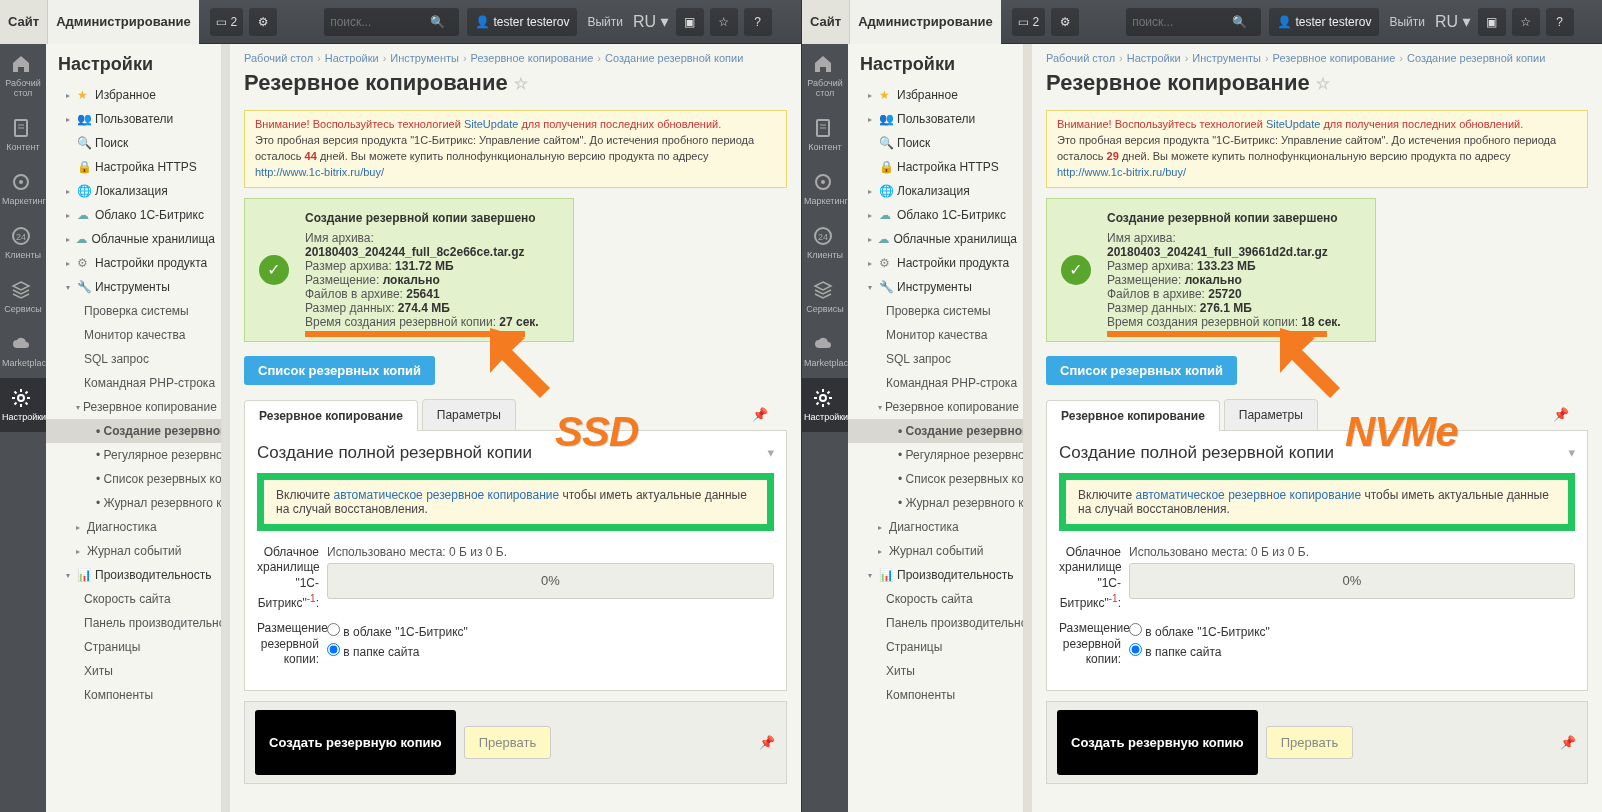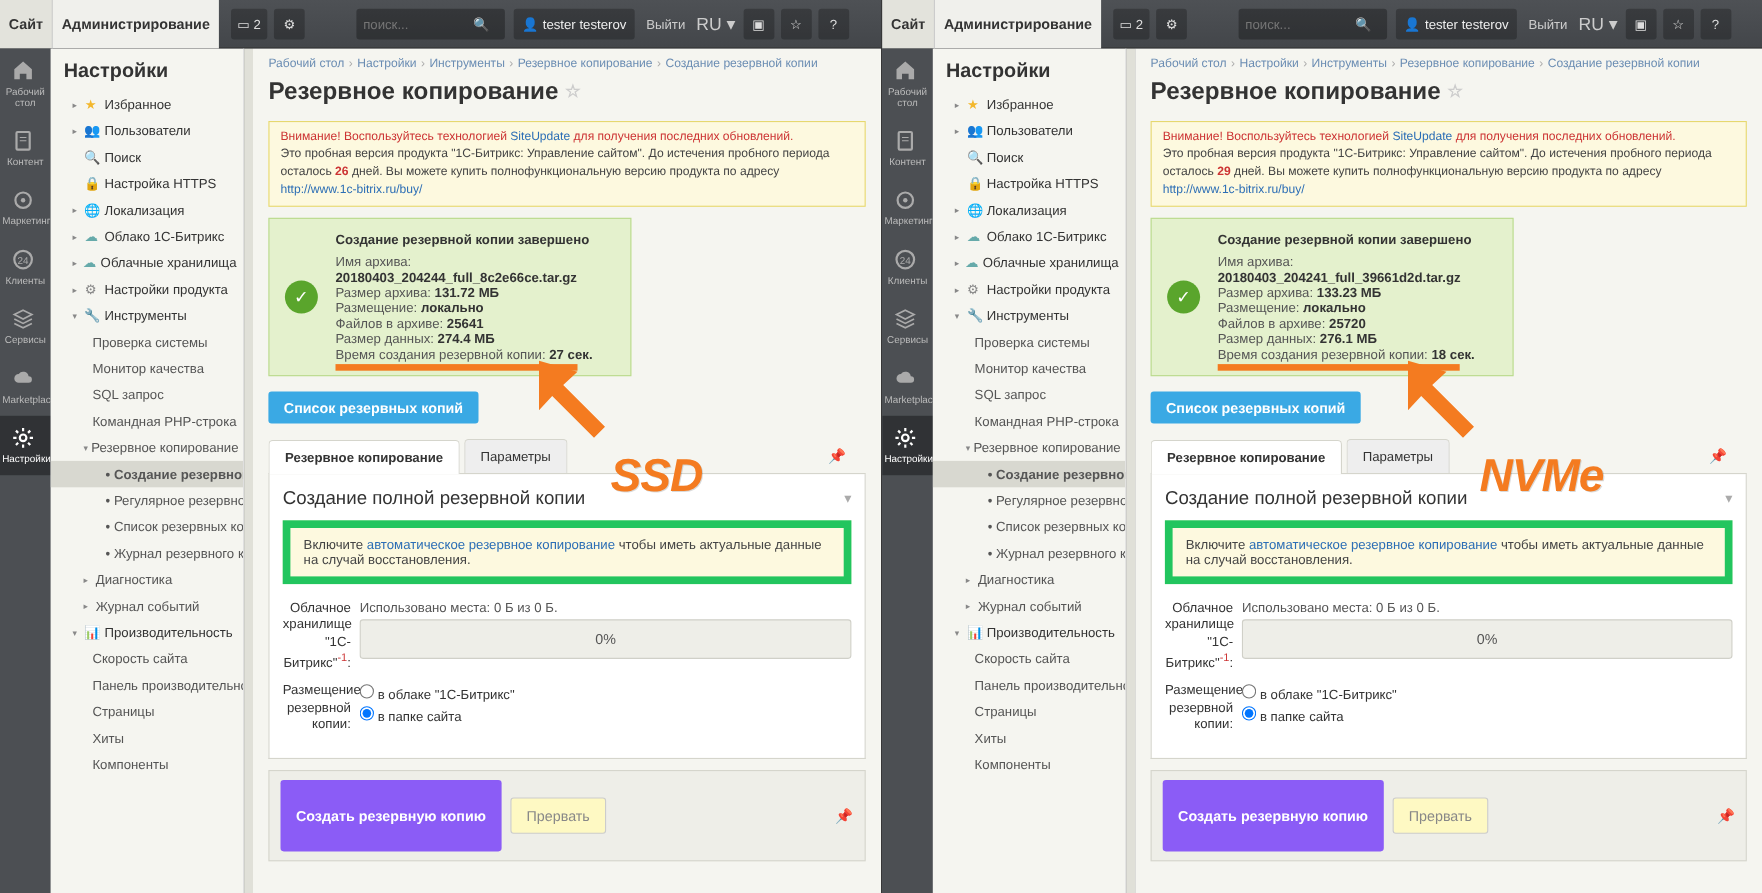--- a/index.html
+++ b/index.html
@@ -56,21 +56,21 @@
 .hint{border:7px solid #22c55e;background:#fdf9df;padding:8px 12px;font-size:12px;color:#444;margin-bottom:14px;}
 .hint a{color:#2c6eb5;}
 .formrow{display:flex;align-items:flex-start;margin-bottom:10px;font-size:12px;}
 .formrow .flabel{width:70px;text-align:right;padding-right:8px;color:#333;line-height:1.3;}
 .formrow .flabel sup{color:#c33;}
 .formrow .fval{flex:1;}
 .progwrap{border:1px solid #d0d0c8;background:#eeeee8;height:36px;position:relative;display:flex;align-items:center;justify-content:center;font-size:13px;color:#555;border-radius:3px;}
 .usage{font-size:12px;color:#555;margin-bottom:4px;}
 .radio-row{font-size:12px;padding:2px 0;}
 .actionbar{background:#eeeee8;border:1px solid #d5d5cc;margin:0 14px 10px;padding:8px 10px;display:flex;align-items:center;position:relative;}
-.greenbtn{background:#8b5cf6;color:#fff;border:none;border-radius:3px;padding:25px 14px;font-weight:bold;font-size:13px;cursor:pointer;}
+.greenbtn{background:#000000;color:#fff;border:none;border-radius:3px;padding:25px 14px;font-weight:bold;font-size:13px;cursor:pointer;}
 .graybtn{background:#fef9c3;border:1px solid #ccc;color:#888;border-radius:3px;padding:8px 14px;font-size:13px;margin-left:8px;cursor:pointer;}
 .cursor-overlay{color:#f47b20;font-size:42px;font-weight:800;font-style:italic;position:absolute;text-shadow:1px 1px 0 rgba(0,0,0,.15);pointer-events:none;font-family:Arial Black,Arial,sans-serif;letter-spacing:-1px;}
 .arrow{position:absolute;pointer-events:none;}
 .collapse{width:8px;background:#e0e0d8;cursor:pointer;}
 .i-star{color:#f3b72c;}
 .i-users{color:#5b8;}
 .i-search{color:#888;}
 .i-lock{color:#5b8dd3;}
 .i-globe{color:#6aa;}
 .i-cloud{color:#6aa;}
@@ -235,21 +235,21 @@
           <li class="side-li sub">Хиты</li>
           <li class="side-li sub">Компоненты</li>
         </ul>
       </div>
     <div class="collapse"></div>
     <div class="content">
   <div class="bc"><a>Рабочий стол</a><span class="sep">›</span><a>Настройки</a><span class="sep">›</span><a>Инструменты</a><span class="sep">›</span><a>Резервное копирование</a><span class="sep">›</span><a>Создание резервной копии</a></div>
   <div class="ptitle">Резервное копирование<span class="star">☆</span></div>
   <div class="warnbox">
     <span class="red">Внимание! Воспользуйтесь технологией </span><a>SiteUpdate</a><span class="red"> для получения последних обновлений.</span><br>
-    Это пробная версия продукта "1С-Битрикс: Управление сайтом". До истечения пробного периода осталось <span class="red"><b>26</b></span> дней. Вы можете купить полнофункциональную версию продукта по адресу <a>http://www.1c-bitrix.ru/buy/</a>
+    Это пробная версия продукта "1С-Битрикс: Управление сайтом". До истечения пробного периода осталось <span class="red"><b>44</b></span> дней. Вы можете купить полнофункциональную версию продукта по адресу <a>http://www.1c-bitrix.ru/buy/</a>
   </div>
   <div class="okbox">
     <div class="chk">✓</div>
     <div class="hdr">Создание резервной копии завершено</div>
     <div class="row"><span class="lbl">Имя архива: </span><span class="val">20180403_204244_full_8c2e66ce.tar.gz</span></div>
     <div class="row"><span class="lbl">Размер архива: </span><span class="val">131.72 МБ</span></div>
     <div class="row"><span class="lbl">Размещение: </span><span class="val">локально</span></div>
     <div class="row"><span class="lbl">Файлов в архиве: </span><span class="val">25641</span></div>
     <div class="row"><span class="lbl">Размер данных: </span><span class="val">274.4 МБ</span></div>
     <div class="row"><span class="lbl">Время создания резервной копии: </span><span class="val">27 сек.</span></div>

